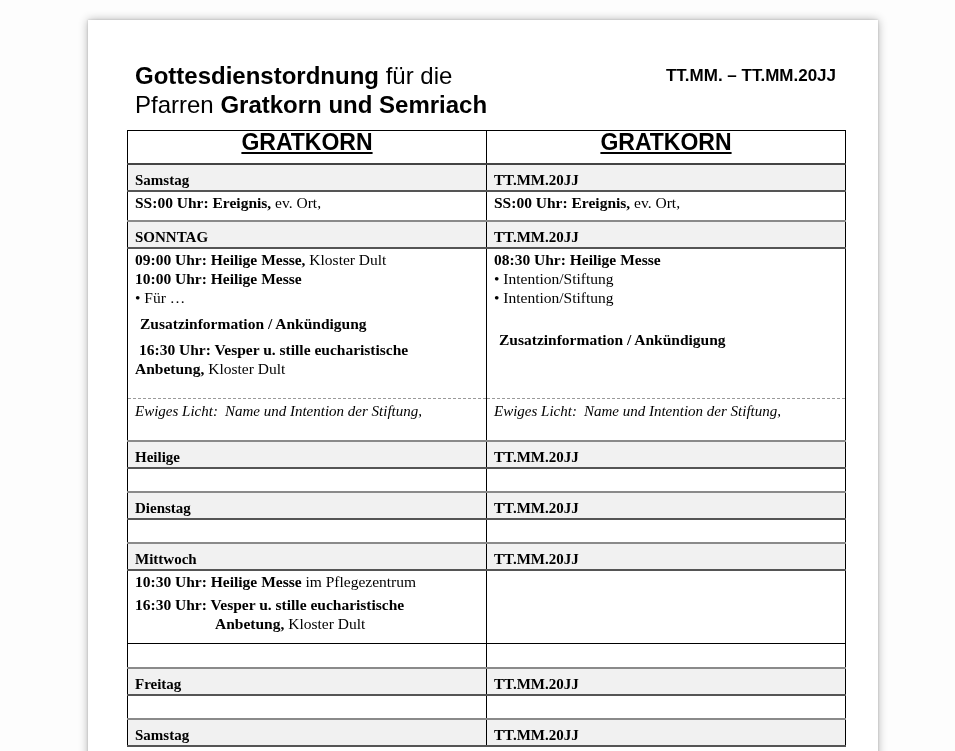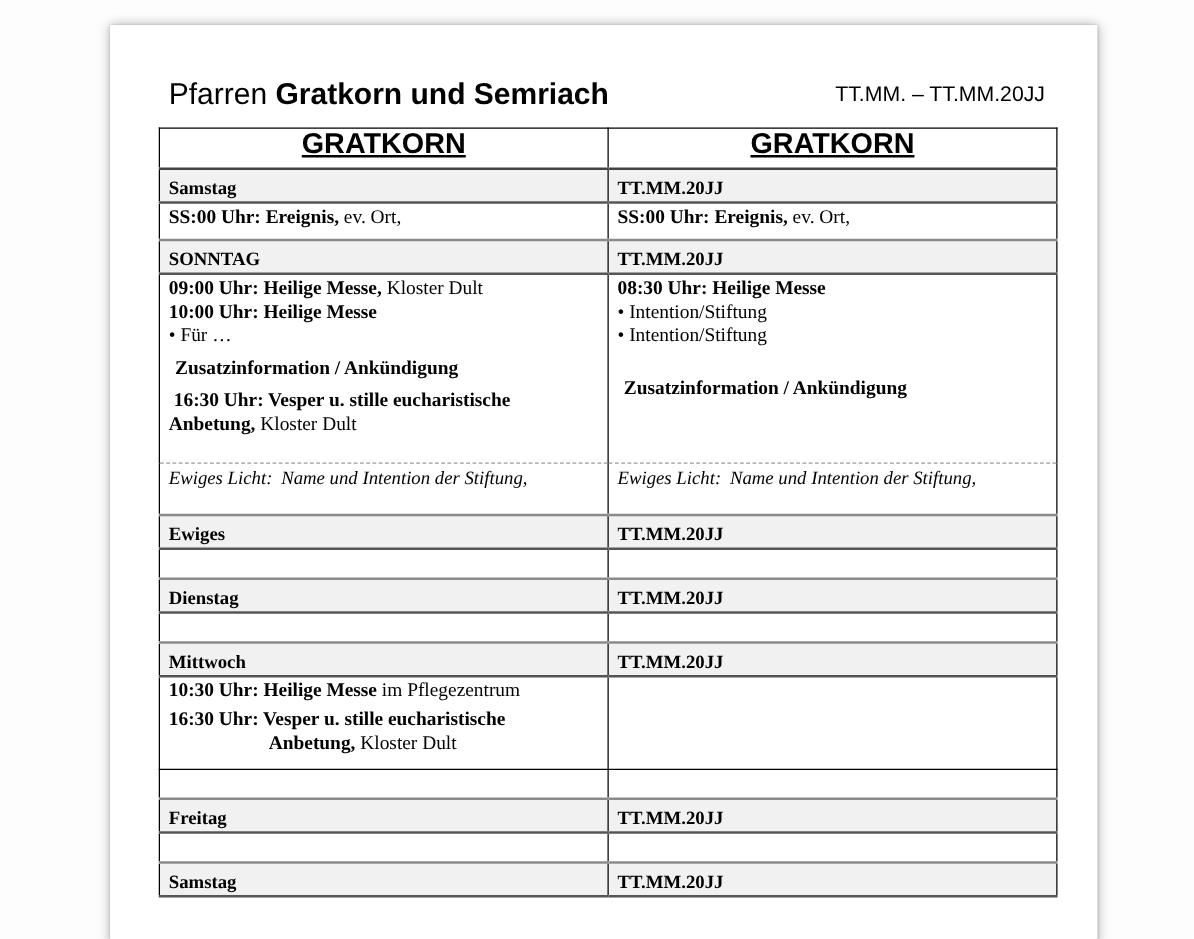--- a/index.html
+++ b/index.html
@@ -18,21 +18,21 @@
   }
   .doc-header {
     margin: 42px 42px 0 47px;
     display: flex;
     justify-content: space-between;
     align-items: flex-start;
     font-family: "Liberation Sans", sans-serif;
     color: #000;
   }
   .doc-title { font-size: 24px; line-height: 28.5px; font-weight: normal; }
-  .doc-date  { font-size: 17px; font-weight: normal; margin-top: 4px; white-space: nowrap; }
+  .doc-date  { font-size: 17px; font-weight: bold; margin-top: 4px; white-space: nowrap; }
   .b  { font-weight: bold; }
   .it { font-style: italic; }
 
   table.schedule {
     margin: 11px 0 0 39px;
     width: 719px;
     border-collapse: collapse;
     table-layout: fixed;
     font-family: "Liberation Serif", serif;
     color: #000;
@@ -83,20 +83,21 @@
   .indent80 { padding-left: 80px; }
   .ew-text  { margin-left: 7px; font-style: italic; }
 </style>
 </head>
 <body>
 
 <div class="page">
 
   <div class="doc-header">
     <div class="doc-title">
+      <div><span class="b">Gottesdienstordnung</span><span> für die</span></div>
       <div><span>Pfarren </span><span class="b">Gratkorn und Semriach</span></div>
     </div>
     <div class="doc-date">TT.MM. – TT.MM.20JJ</div>
   </div>
 
   <table class="schedule">
     <colgroup>
         <col style="width:50%">
         <col style="width:50%">
       </colgroup>
@@ -149,21 +150,21 @@
     <tr class="r-ew">
       <td>
         <div class="line"><span class="it">Ewiges Licht:</span><span class="ew-text">Name und Intention der Stiftung,</span></div>
       </td>
       <td>
         <div class="line"><span class="it">Ewiges Licht:</span><span class="ew-text">Name und Intention der Stiftung,</span></div>
       </td>
     </tr>
 
     <tr class="r-day">
-      <td>Ewiges</td>
+      <td>Heilige</td>
       <td>TT.MM.20JJ</td>
     </tr>
     <tr class="r-empty">
       <td></td>
       <td></td>
     </tr>
 
     <tr class="r-day">
       <td>Dienstag</td>
       <td>TT.MM.20JJ</td>

